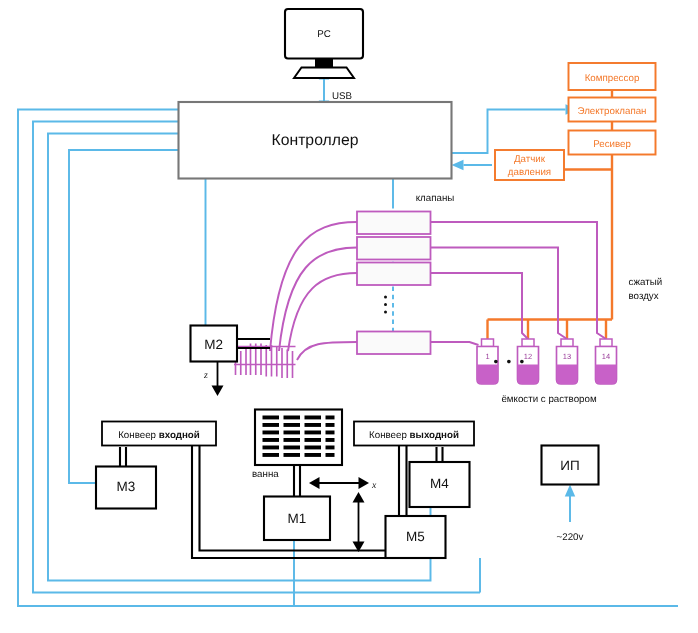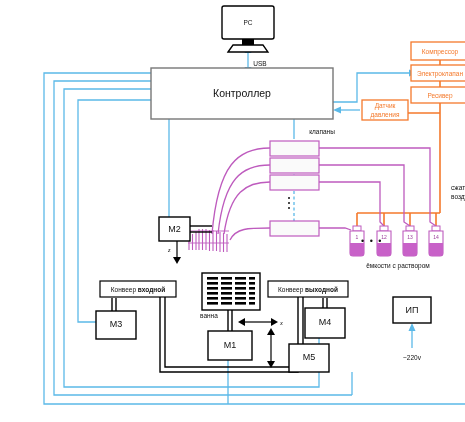--- a/index.html
+++ b/index.html
@@ -1,20 +1,20 @@
 <!DOCTYPE html>
 <html><head>
 <meta charset="utf-8">
 <style>
   html,body{margin:0;padding:0;background:#ffffff;}
   body{
     font-family:"Liberation Sans","DejaVu Sans",sans-serif;
     width:465px;height:422px;overflow:hidden;
   }
-  #stage{position:relative;width:400px;height:422px;margin-left:32px;}
+  #stage{position:relative;width:400px;height:422px;}
   svg#diagram{position:absolute;left:0;top:0;width:465px;height:422px;}
 
   .box-lbl{
     font-size:9px;fill:#111;text-anchor:middle;dominant-baseline:middle;
     font-family:"Liberation Sans","DejaVu Sans",sans-serif;
   }
   .box-lbl.big{font-size:10.5px;}
   .box-lbl.small{font-size:6.5px;}
   .cap{
     font-size:6.5px;fill:#111;text-anchor:middle;

